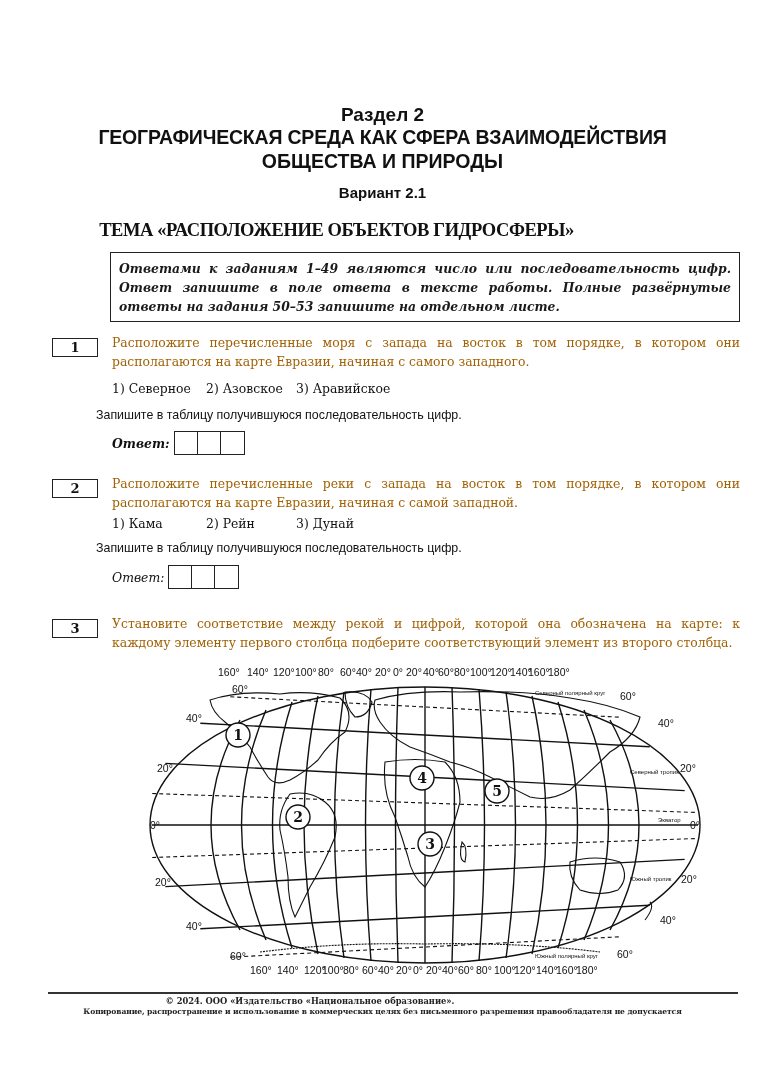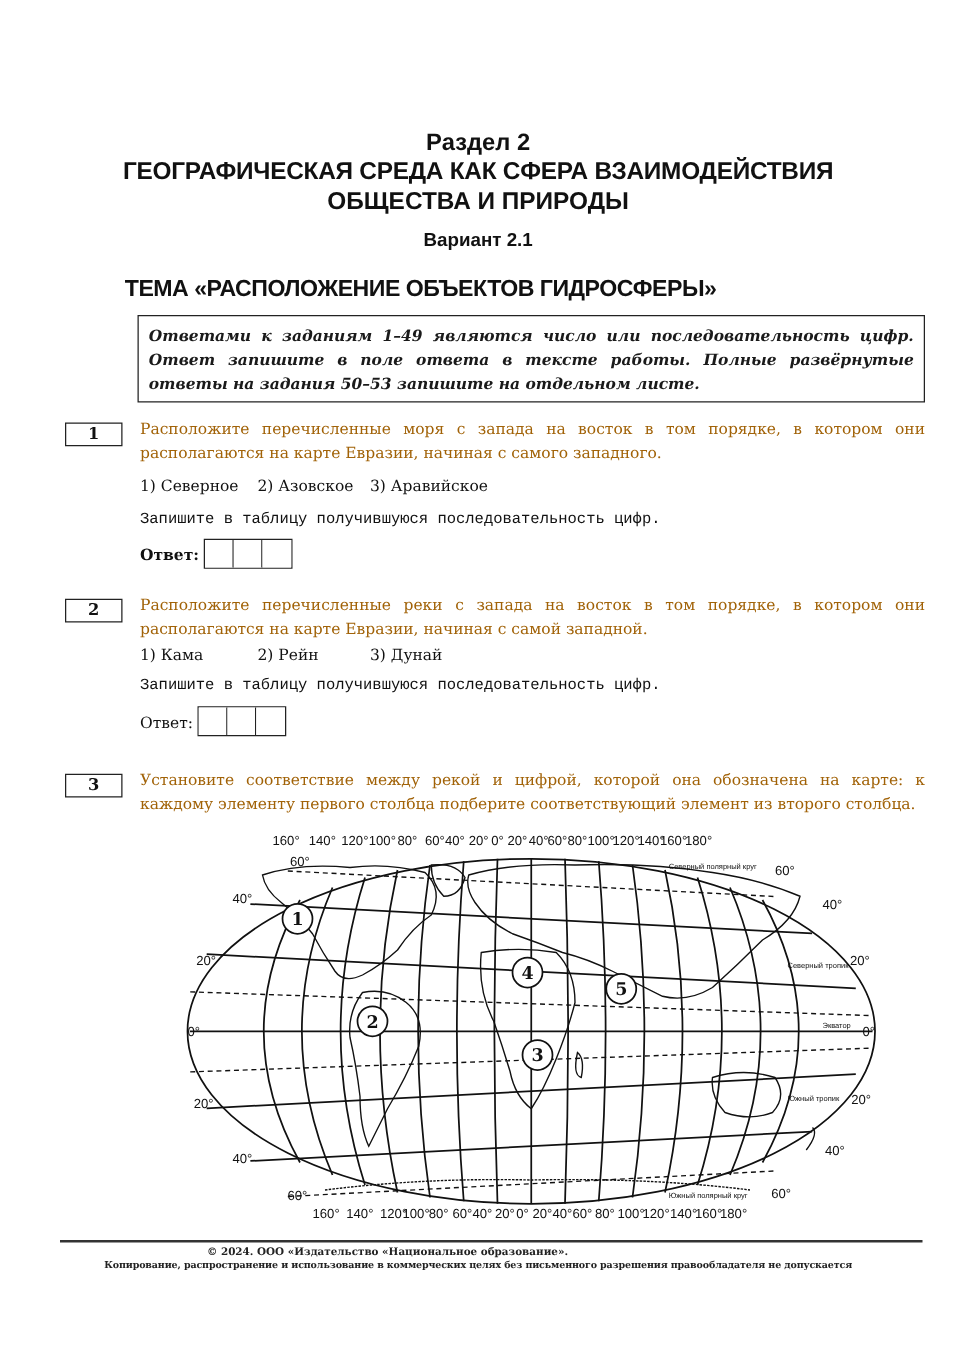--- a/index.html
+++ b/index.html
@@ -7,37 +7,37 @@
   body { position: relative; color: #111; font-family: "DejaVu Serif", serif; }
 
   .section-head { position: absolute; left: 0; width: 765px; text-align: center;
     font-family: "Liberation Sans", sans-serif; font-weight: bold; color: #111; }
   #sec-label { top: 104px; font-size: 19px; }
   #sec-title1 { top: 126px; font-size: 19.5px; letter-spacing: -0.2px; }
   #sec-title2 { top: 150px; font-size: 19.5px; }
   #variant { top: 184px; font-size: 15px; }
 
   #topic { position: absolute; top: 220px; left: 0; width: 673px; text-align: center;
-    font-family: Liberation Sans, sans-serif; font-weight: bold; font-size: 18.5px; letter-spacing: -0.4px; }
+    font-family: Liberation Serif, serif; font-weight: bold; font-size: 18.5px; letter-spacing: -0.4px; }
 
   #instr-box { position: absolute; left: 110px; top: 252px; width: 630px; height: 70px;
     border: 1.5px solid #222; padding: 6px 8px; }
   #instr-text { font-family: "DejaVu Serif", serif; font-style: italic; font-weight: bold;
     font-size: 12.4px; line-height: 19px; text-align: justify; color: #1a1a1a; }
 
   .qnum { position: absolute; left: 52px; width: 46px; height: 19px; border: 1.2px solid #222;
     border-right-width: 1.5px; text-align: center; font-family: "DejaVu Serif", serif;
     font-weight: bold; font-size: 13px; line-height: 17px; }
   .qtext { position: absolute; left: 112px; width: 628px; font-family: "DejaVu Serif", serif;
     font-size: 12.4px; line-height: 19px; text-align: justify; color: #a16207; }
   .opts { position: absolute; left: 112px; font-family: "DejaVu Serif", serif; font-size: 12.4px; display: flex; }
   .opt { display: inline-block; }
-  .instr2 { position: absolute; left: 112px; font-family: Liberation Mono, monospace; font-size: 12.4px; }
+  .instr2 { position: absolute; left: 96px; font-family: Liberation Sans, sans-serif; font-size: 12.4px; }
   .answer-row { position: absolute; left: 112px; display: flex; align-items: center; }
-  .answer-label { font-family: "DejaVu Serif", serif; font-weight: bold; font-size: 12.4px; margin-right: 4px; }
+  .answer-label { font-family: "DejaVu Serif", serif; font-weight: bold; font-size: 12.4px; margin-right: 4px; font-style: italic; }
   .answer-cells { display: flex; border: 1.3px solid #222; }
   .answer-cell { width: 23px; height: 22px; border-right: 1.3px solid #222; background: #fff; }
   .answer-cell:last-child { border-right: none; }
 
   #map-wrap { position: absolute; left: 140px; top: 662px; width: 570px; height: 318px; }
   #map-wrap svg { width: 570px; height: 318px; display: block; }
   .axis-lbl { font-family: "Liberation Sans", sans-serif; font-size: 10.5px; fill: #111; font-stretch: condensed; }
   .small-lbl { font-family: "Liberation Sans", sans-serif; font-size: 6px; fill: #111; }
   .marker-num { font-family: "DejaVu Serif", serif; font-size: 14px; font-weight: bold; fill: #111; }
 

